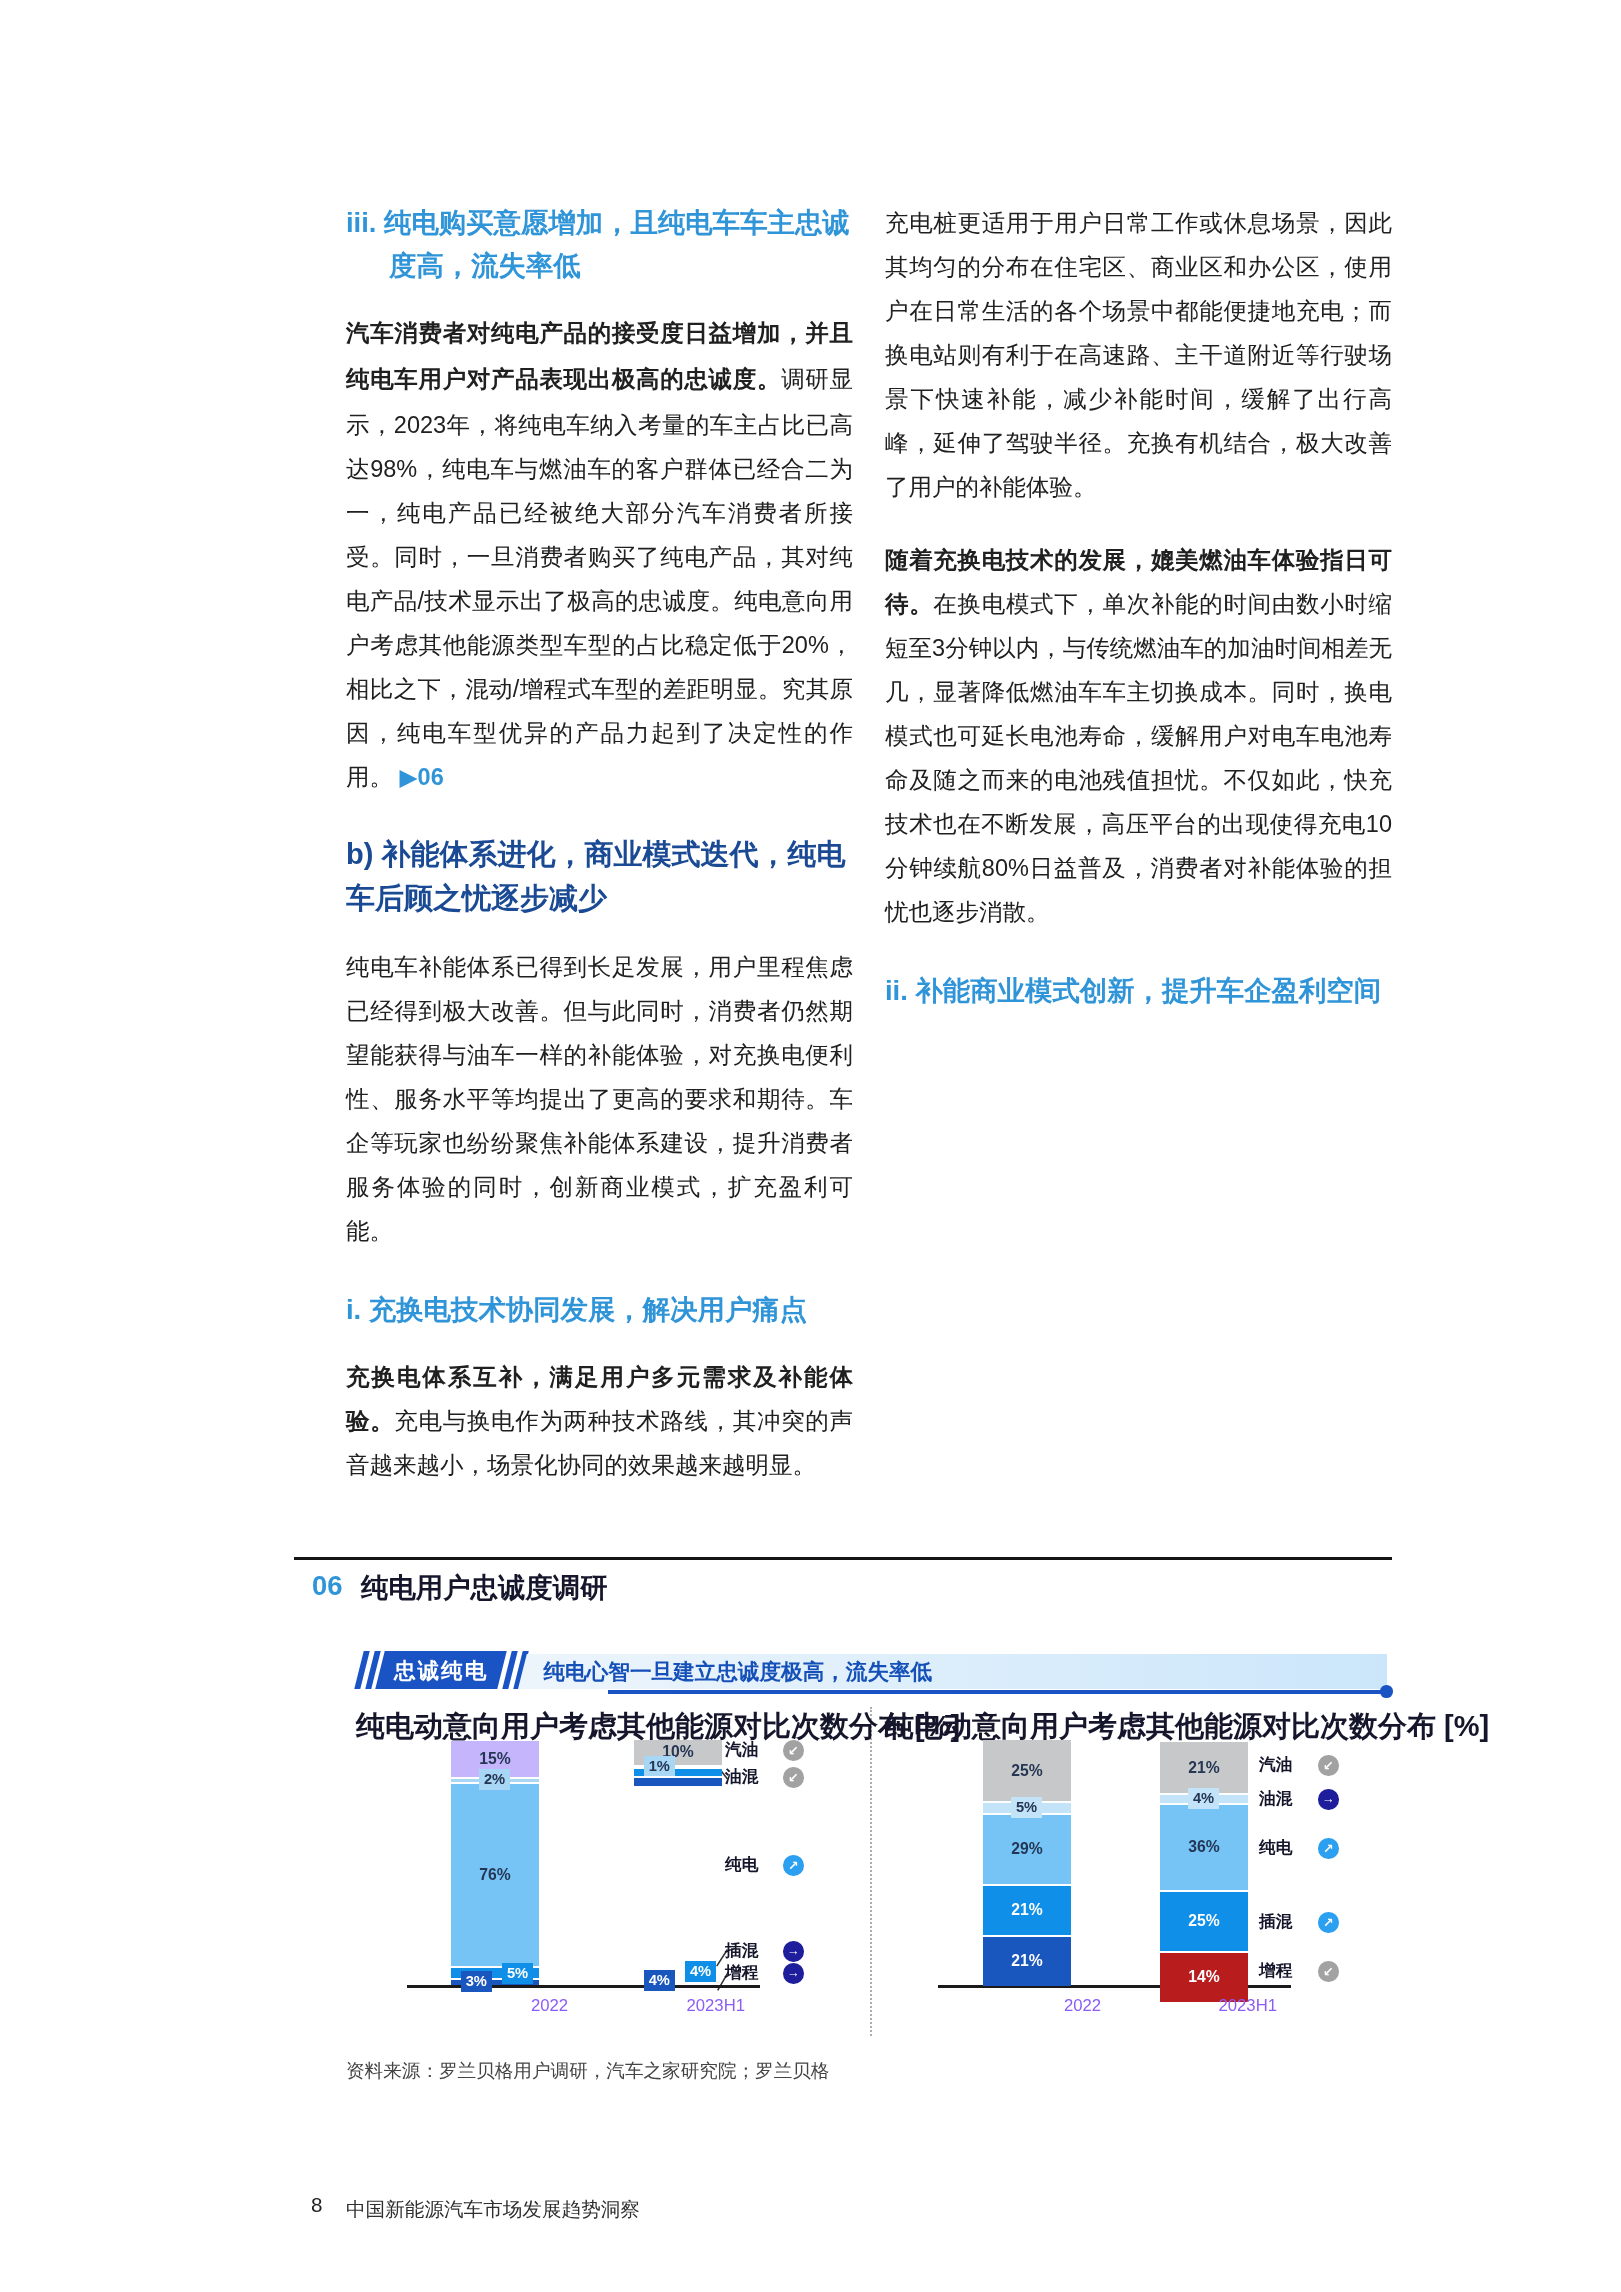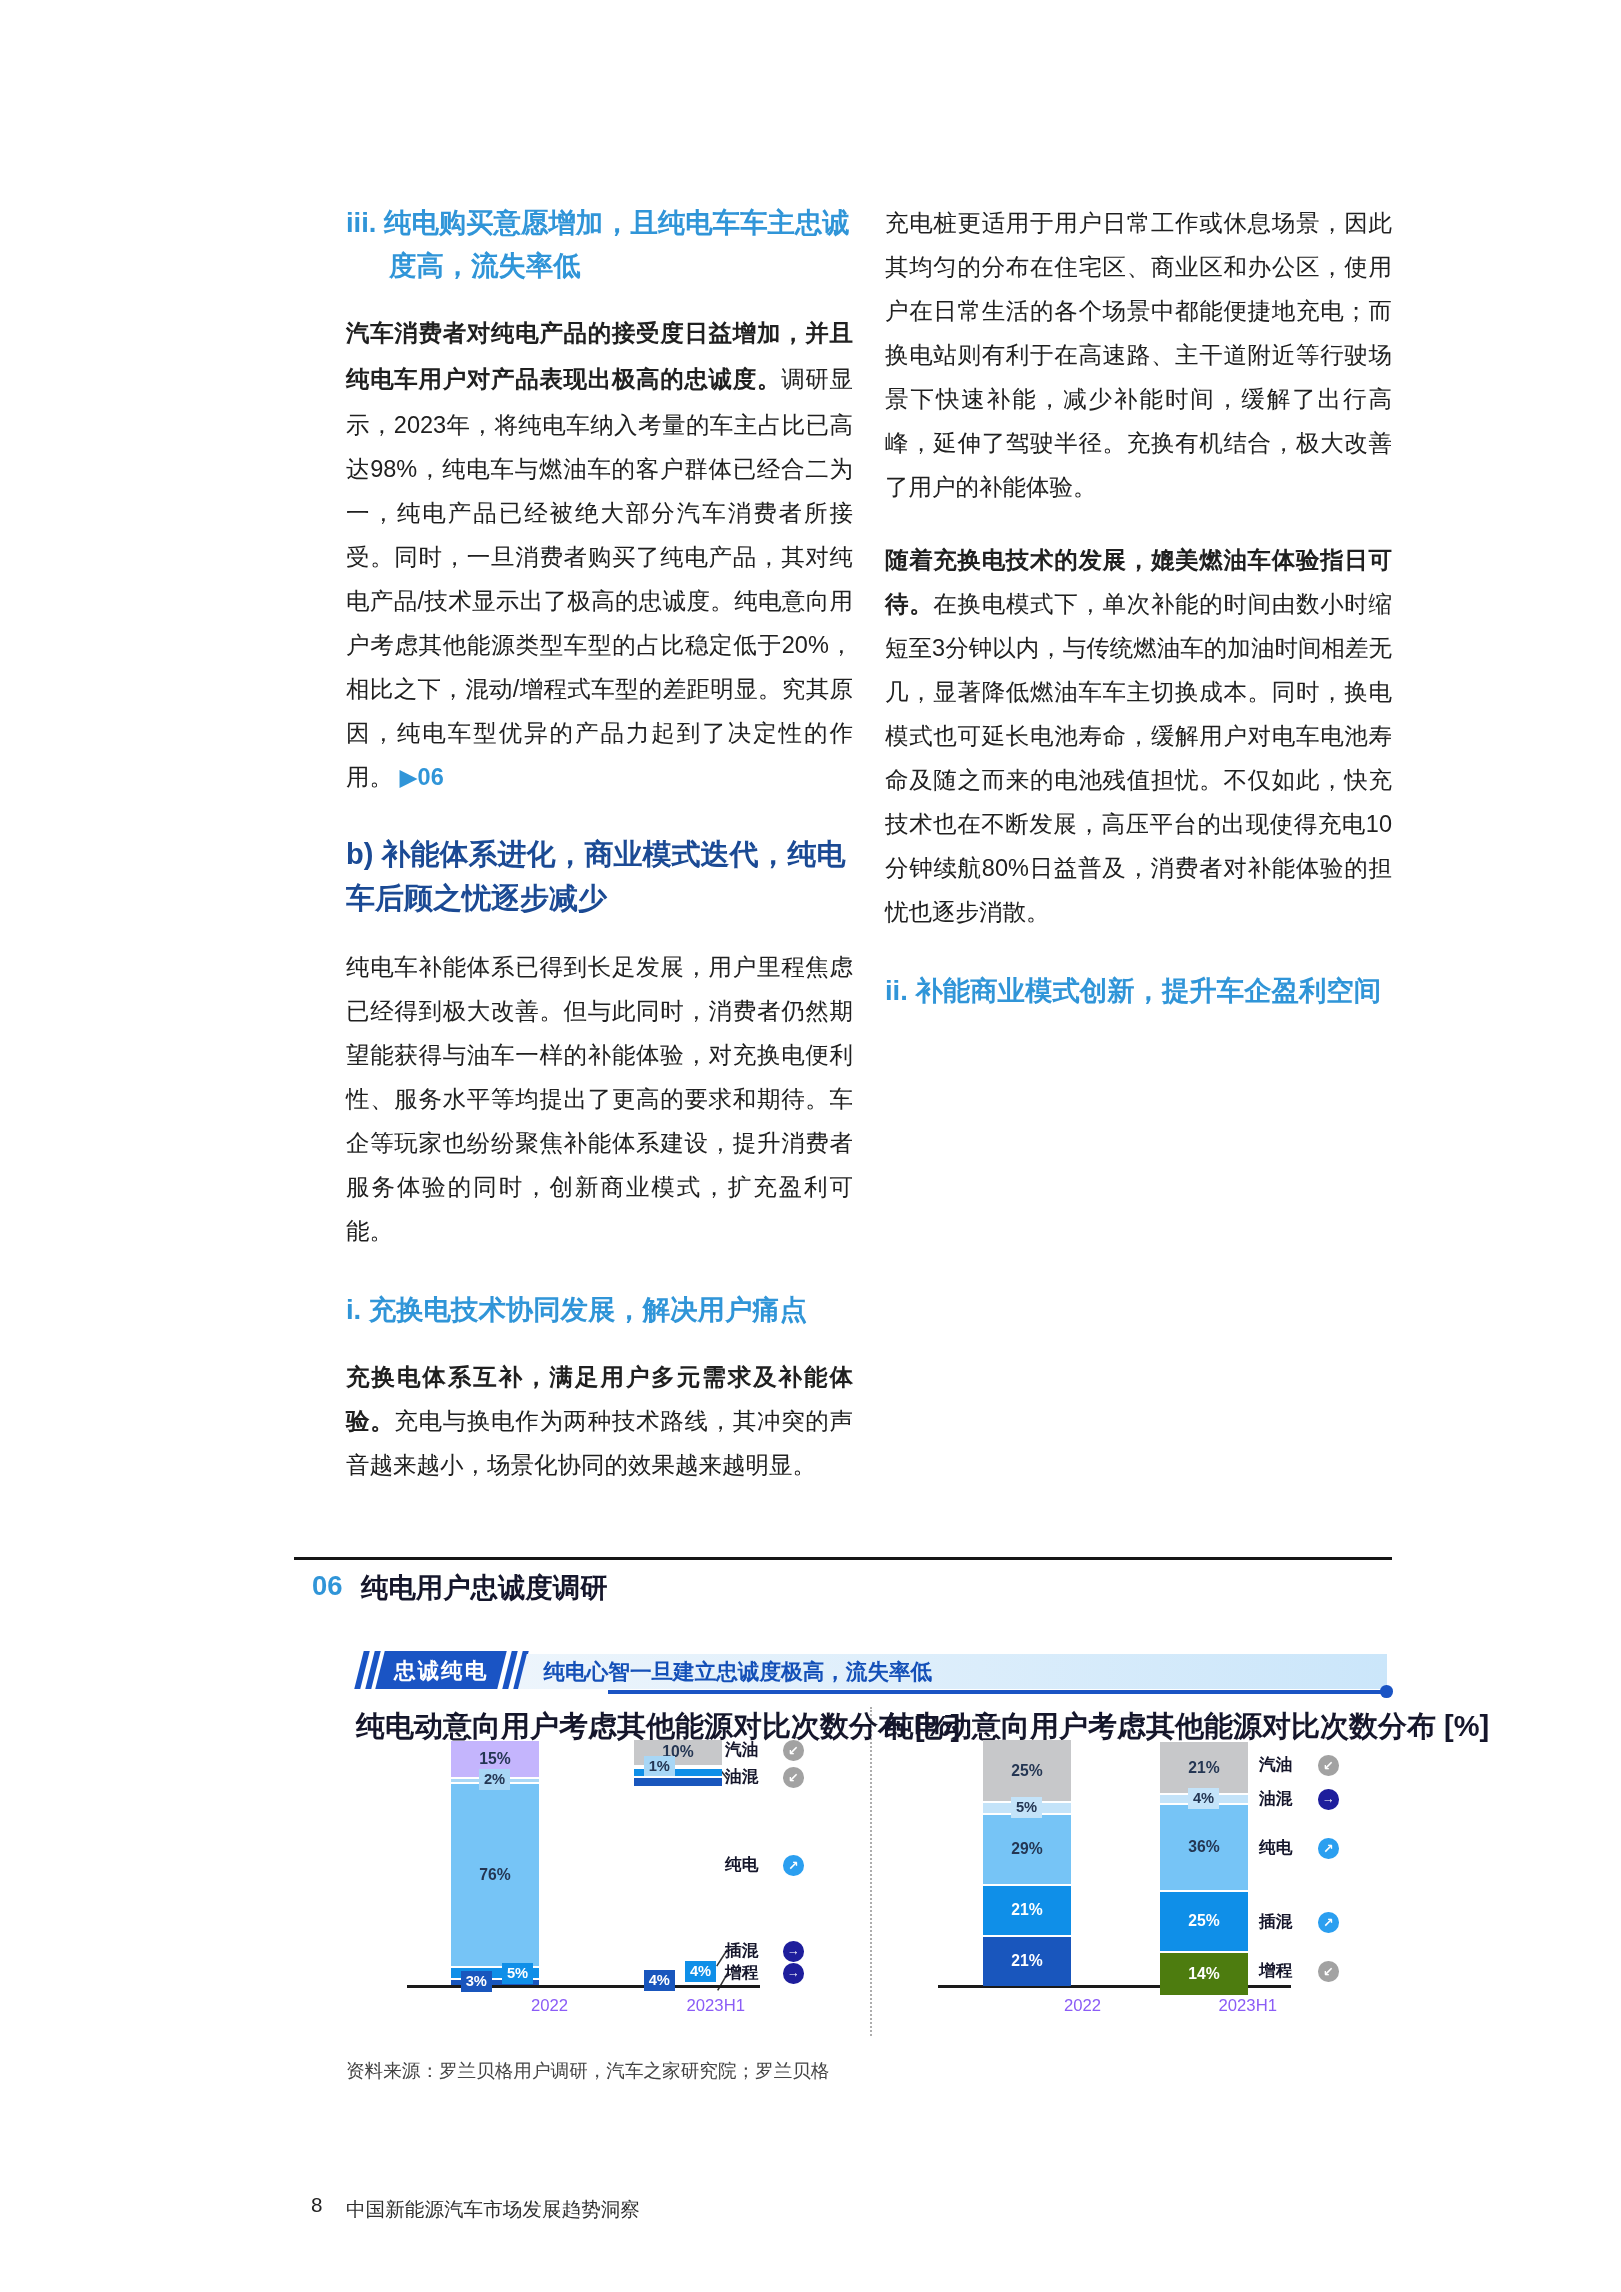--- a/index.html
+++ b/index.html
@@ -127,21 +127,21 @@
           <div class="seg bt lbl-white" style="height: 51px; background: rgb(15, 143, 232);">21%</div>
           <div class="seg bt lbl-white" style="height: 51px; background: rgb(25, 86, 189);">21%</div>
         </div>
         <div class="cat" style="left: 954px;">2022</div>
         <div class="bar" style="left: 1160px; top: 1742px; width: 88px; height: 243px;">
           <div class="seg lbl-navy" style="height: 51px; background: rgb(199, 200, 202);">21%</div>
           <div class="seg bt" style="height: 9.8px; background: rgb(195, 227, 249);"></div>
           <div class="vbox" style="left: 28px; top: 46px; background: rgb(195, 227, 249); color: rgb(36, 54, 83);">4%</div>
           <div class="seg bt lbl-navy" style="height: 87px; background: rgb(118, 196, 246);">36%</div>
           <div class="seg bt lbl-white" style="height: 61px; background: rgb(15, 143, 232);">25%</div>
-          <div class="seg bt lbl-white" style="height: 44px; background: #4d7c0f;">14%</div>
+          <div class="seg bt lbl-white" style="height: 51px; background: #b91c1c;">14%</div>
         </div>
         <div class="cat" style="left: 1130px;">2023H1</div>
         <div class="legend-label" style="left: 1259px; top: 1753px;">汽油</div>
         <div class="licon" style="left: 1318px; top: 1755px; background: rgb(162, 162, 162);">↙</div>
         <div class="legend-label" style="left: 1259px; top: 1787px;">油混</div>
         <div class="licon" style="left: 1318px; top: 1789px; background: rgb(30, 30, 156);">→</div>
         <div class="legend-label" style="left: 1259px; top: 1836px;">纯电</div>
         <div class="licon" style="left: 1318px; top: 1838px; background: rgb(43, 159, 240);">↗</div>
         <div class="legend-label" style="left: 1259px; top: 1910px;">插混</div>
         <div class="licon" style="left: 1318px; top: 1912px; background: rgb(43, 159, 240);">↗</div>

